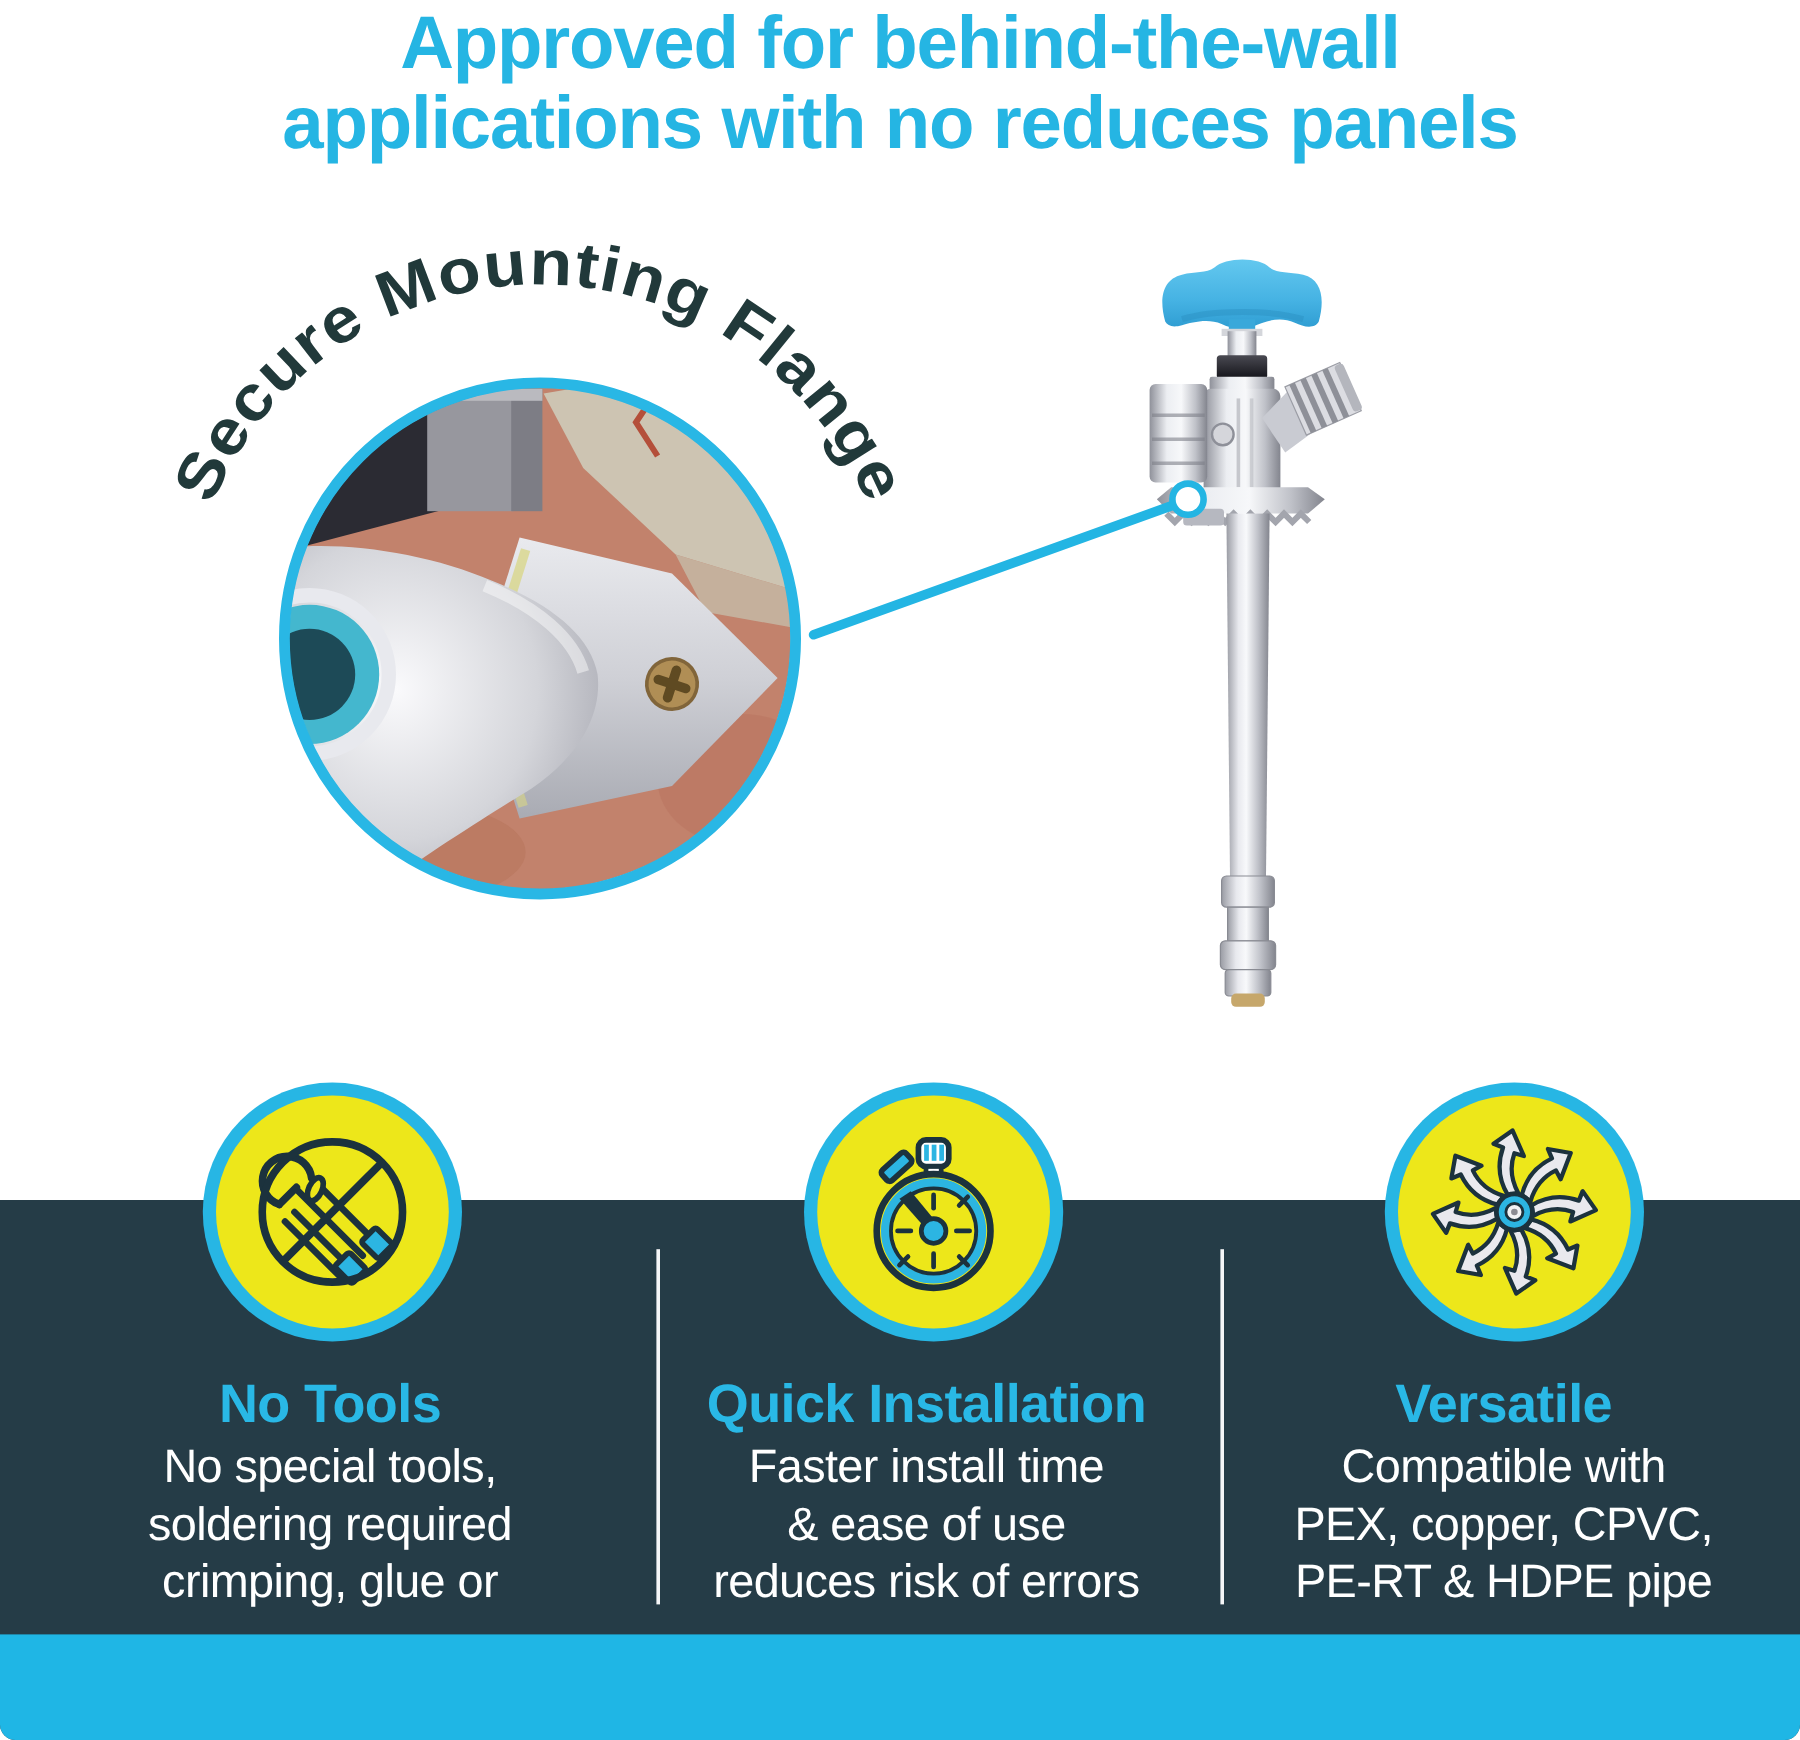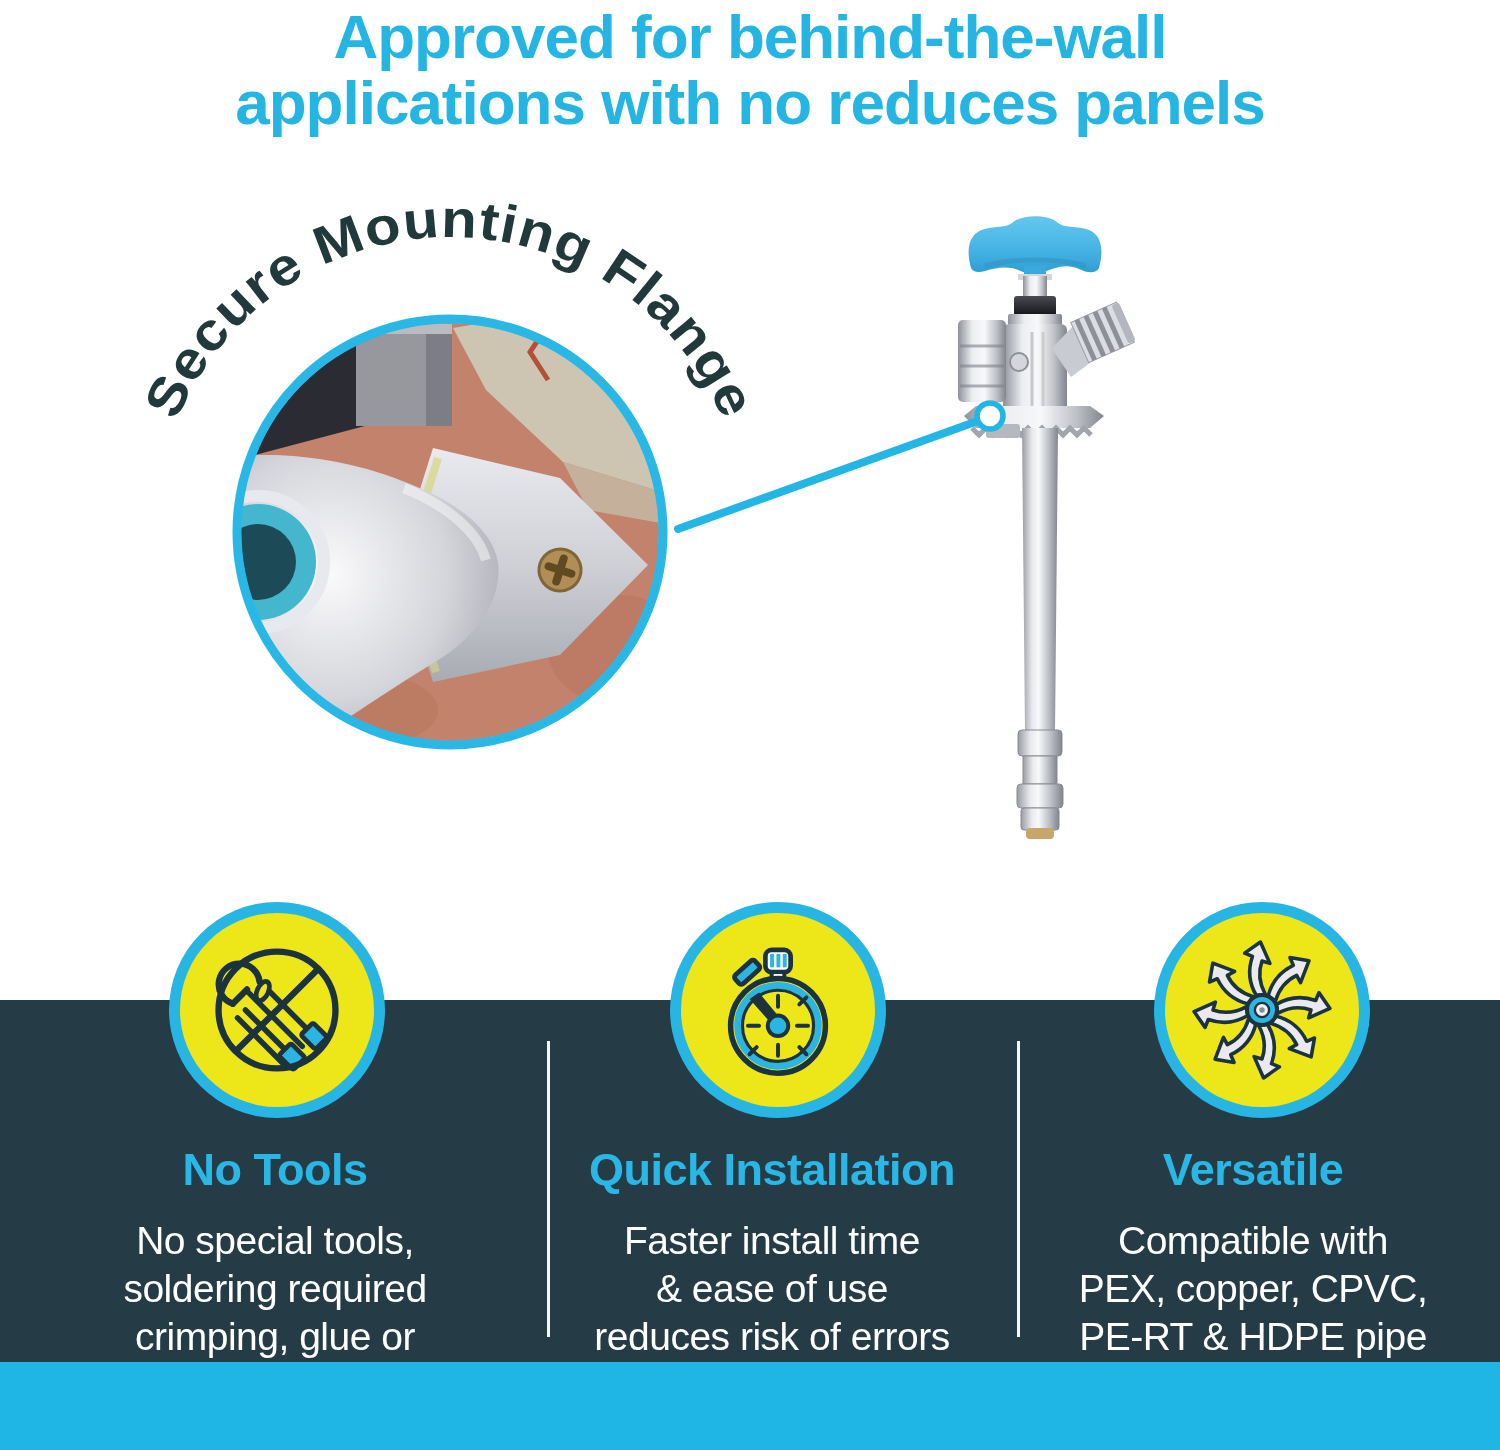--- a/index.html
+++ b/index.html
@@ -1,18 +1,19 @@
 <!DOCTYPE html>
 <html><head>
 <meta charset="utf-8">
 <style>
   html,body{margin:0;padding:0;background:#ffffff;}
   #canvas{
     position:relative;width:1500px;height:1450px;overflow:hidden;background:#ffffff;
     font-family:"Liberation Sans", sans-serif;
+    border-radius:13px;
   }
   .abs{position:absolute;}
   
   #heading{
     top:0;left:0;width:1500px;text-align:center;
     font-weight:bold;font-size:62px;line-height:66px;letter-spacing:-1px;
     color:#25b5e3;padding-top:4px;
   }
   
   #band{top:1000px;left:0;width:1500px;height:450px;background:#253c47;}
@@ -26,21 +27,21 @@
   .icon-inner{
     width:194px;height:194px;border-radius:50%;background:#ede71a;
     display:flex;align-items:center;justify-content:center;
   }
   
   .feature-text{top:1144px;text-align:center;}
   .feature-title{
     font-weight:bold;font-size:45px;line-height:52px;letter-spacing:-0.5px;color:#29b8e6;
   }
   .feature-body{
-    margin-top:21px;color:#ffffff;font-size:39px;line-height:48px;letter-spacing:-0.5px;font-weight:500;
+    margin-top:3px;color:#ffffff;font-size:39px;line-height:48px;letter-spacing:-0.5px;font-weight:500;
   }
   svg{display:block;}
   text.curve{
     font-family:"Liberation Sans", sans-serif;font-weight:bold;font-size:53px;
     fill:#21393a;letter-spacing:1px;
   }
 </style>
 </head>
 <body>
 

